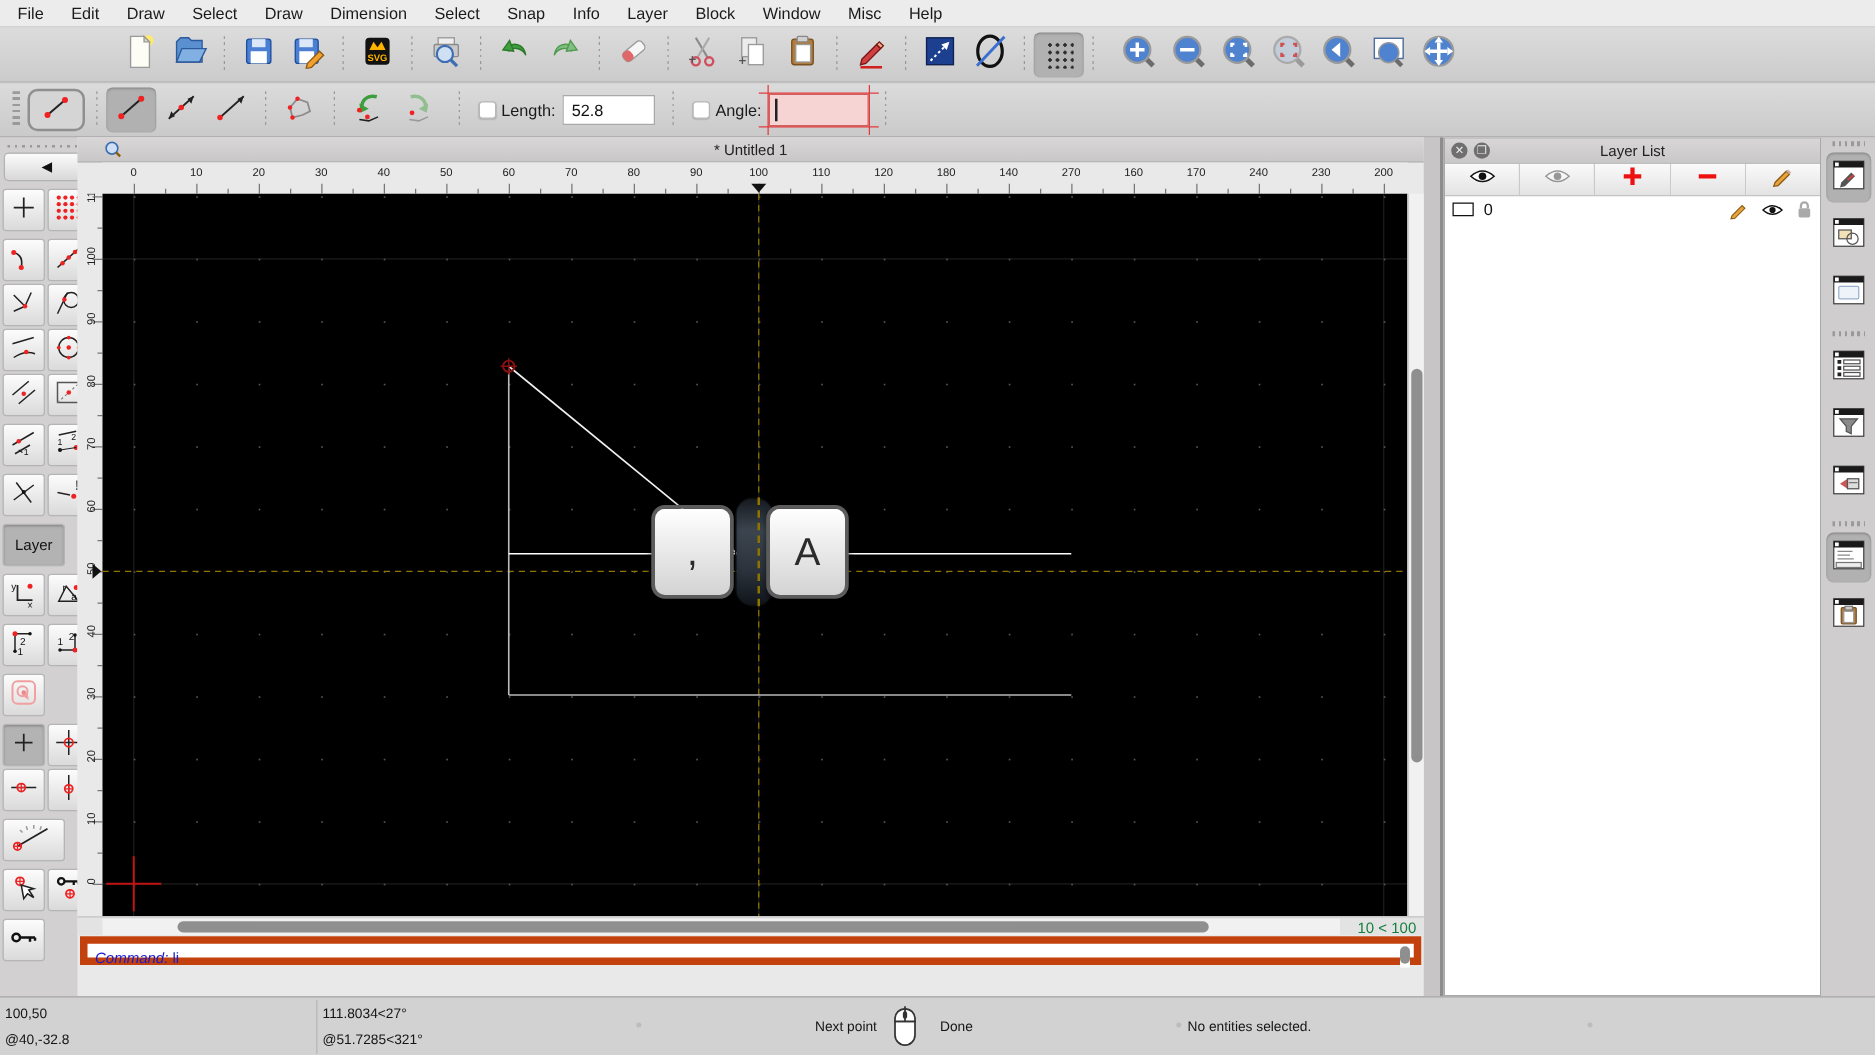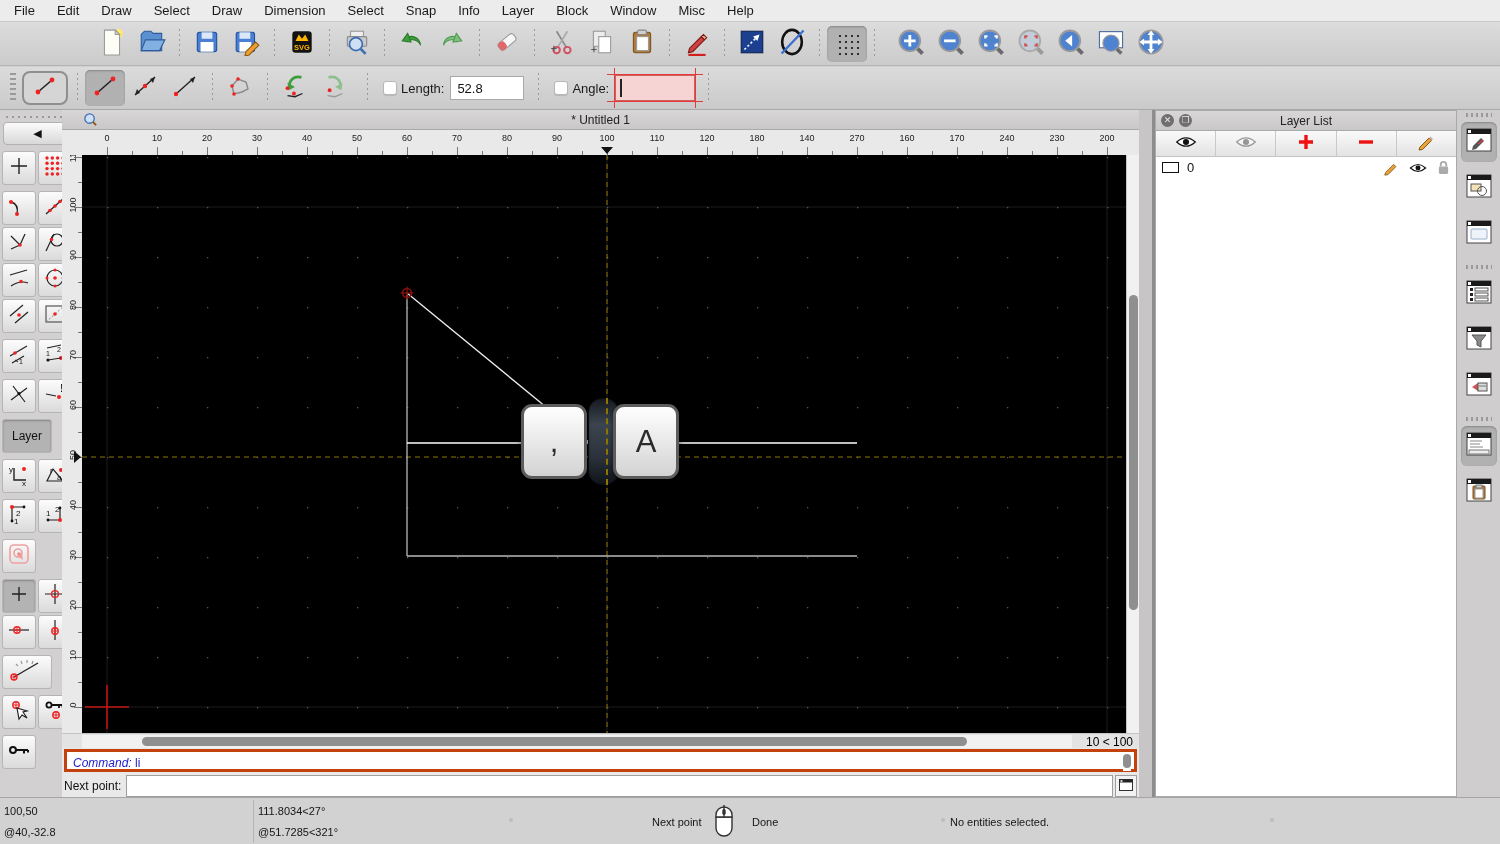--- a/index.html
+++ b/index.html
@@ -93,25 +93,25 @@
     background:linear-gradient(#161a20,#3c454f 30%, #2a313a 70%, #10141a); border:1px solid #0b0e12; z-index:4; }
   .pilldash { position:absolute; left:524px; top:243px; width:0; height:87px;
     border-left:2px dashed #8f7400; z-index:5; }
 
   
   .vscroll { position:absolute; left:1064px; top:45px; width:13px; height:578px; background:#f1f1f1; border-left:1px solid #c4c4c4; }
   .vscroll .thumb { position:absolute; left:2px; width:9px; border-radius:5px; background:#8f8f8f; }
   .hstrip { position:absolute; left:0; top:623px; width:1077px; height:15px; background:#e4e3e3; border-top:1px solid #c4c4c4; }
   .htrack { position:absolute; left:20px; top:1px; width:990px; height:13px; background:#f1f1f1; }
   .htrack .thumb { position:absolute; top:2px; height:9px; border-radius:5px; background:#8f8f8f; }
-  .gridstatus { position:absolute; right:6px; top:1px; font-size:12px; color:#000000; }
+  .gridstatus { position:absolute; right:6px; top:1px; font-size:12px; color:#15803d; }
 
   
   .cmdhistory { position:absolute; left:2px; top:639px; width:1073px; height:23px; background:#fff;
-    border:3px solid #c2410c; font-size:12px; padding:4px 6px; color:#1a1acd; }
+    border:6px solid #c2410c; font-size:12px; padding:4px 6px; color:#1a1acd; }
   .cmdhistory .pfx { font-style:italic; }
   .cmdscroll { position:absolute; right:3px; top:2px; width:8px; height:17px; background:#fff; }
   .cmdscroll .thumb { position:absolute; left:0; top:0; width:8px; height:14px; border-radius:4px; background:#8f8f8f; }
   .cmdprompt { position:absolute; left:2px; top:664px; width:1073px; height:23px; display:flex; align-items:center; }
   .cmdprompt label { font-size:12px; color:#111; margin-right:5px; flex:0 0 auto; }
   .cmdprompt input { flex:1; height:22px; border:1px solid #9f9f9f; background:#fff; font-size:12px;
     font-family:"Liberation Sans",sans-serif; padding:0 4px; }
   .cmdbtn { width:22px; height:22px; margin-left:2px; background:#f2f2f2; border:1px solid #9f9f9f;
     display:flex; align-items:center; justify-content:center; flex:0 0 auto; }
 
@@ -1089,31 +1089,20 @@
         <div class="gridstatus">10 &lt; 100</div>
       </div>
 
       <div class="cmdhistory">
         <span class="pfx">Command:</span>
         <span>li</span>
         <div class="cmdscroll">
             <div class="thumb"></div>
           </div>
       </div>
-      <div class="cmdprompt">
-        <label>Next point:</label>
-        <input type="text" value="" style="">
-        <div class="cmdbtn">
-            <span><svg width="14" height="12" viewBox="0 0 14 12">
-                <rect x="0.5" y="0.5" width="13" height="11" fill="#fff" stroke="#333"></rect>
-                <rect x="0.5" y="0.5" width="13" height="3" fill="#222"></rect>
-                <rect x="1.5" y="1.2" width="2" height="1.6" fill="#fff"></rect>
-              </svg></span>
-          </div>
-      </div>
     </div>
 
     <div class="panelgap"></div>
 
     <div class="layerpanel">
       <div class="lp-titlebar">
         <div class="lp-ctl" style="left:5px;">✕</div>
         <div class="lp-ctl" style="left:23px;">❐</div>
         <span class="ttl">Layer List</span>
       </div>

